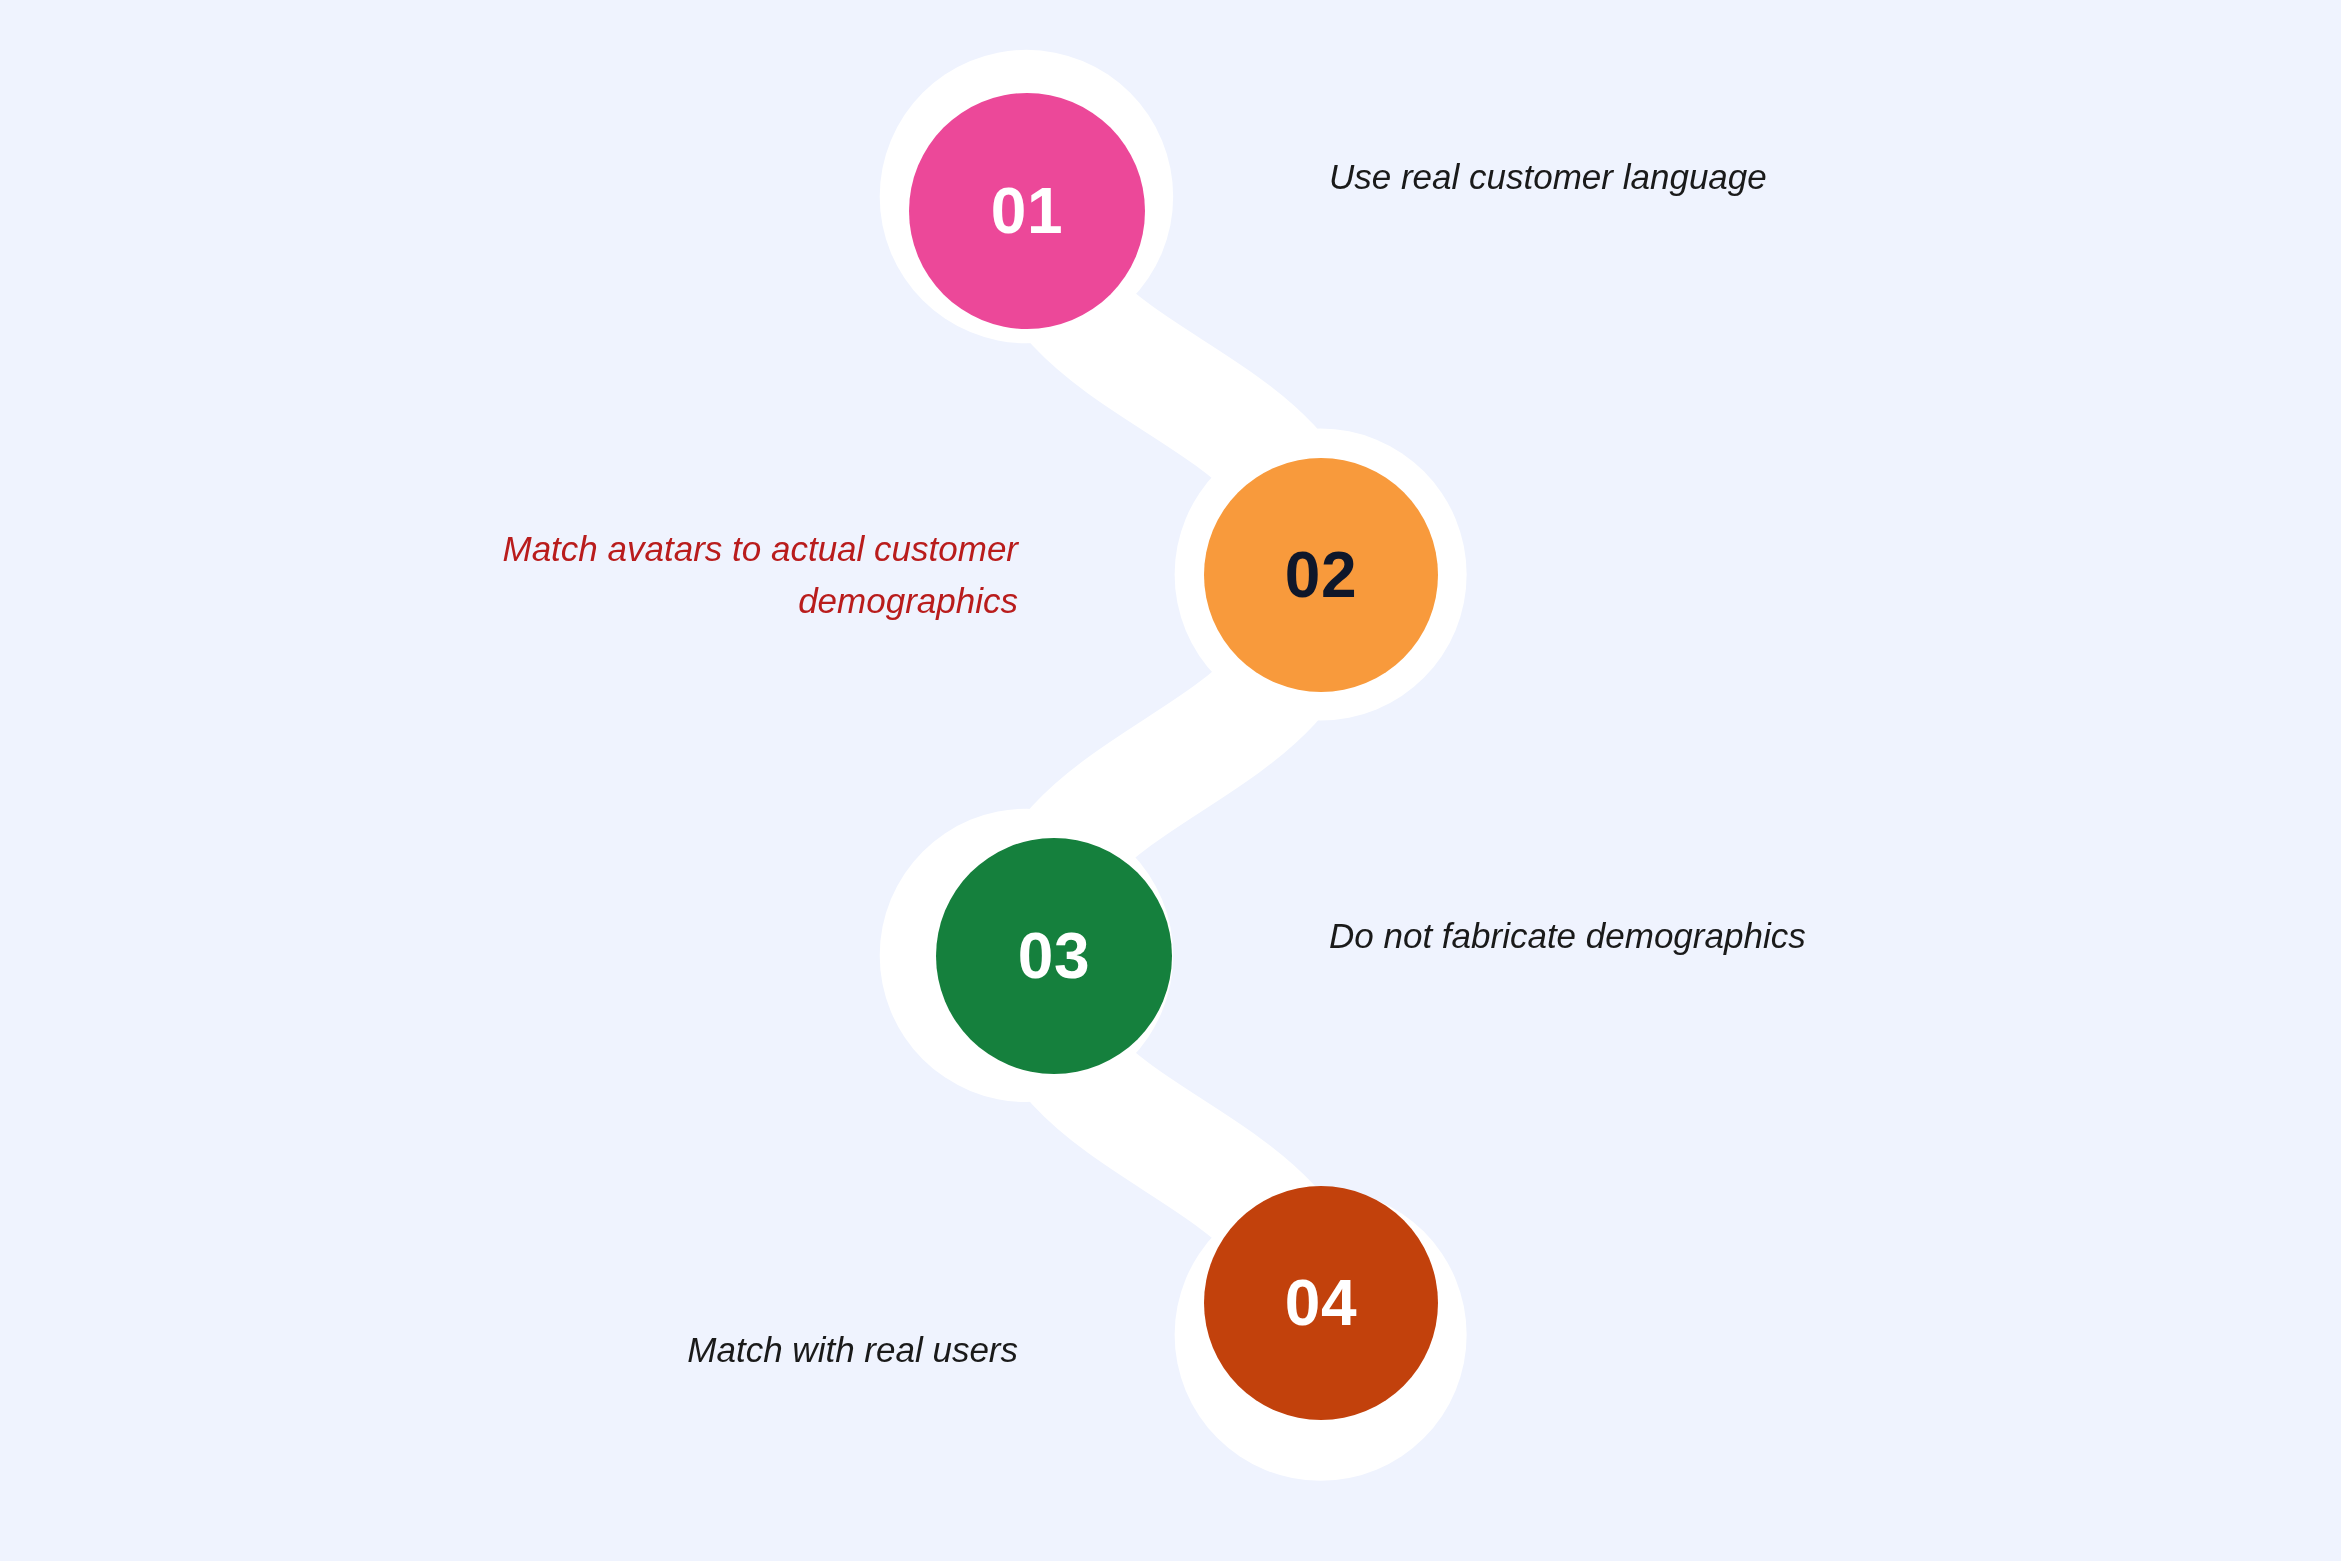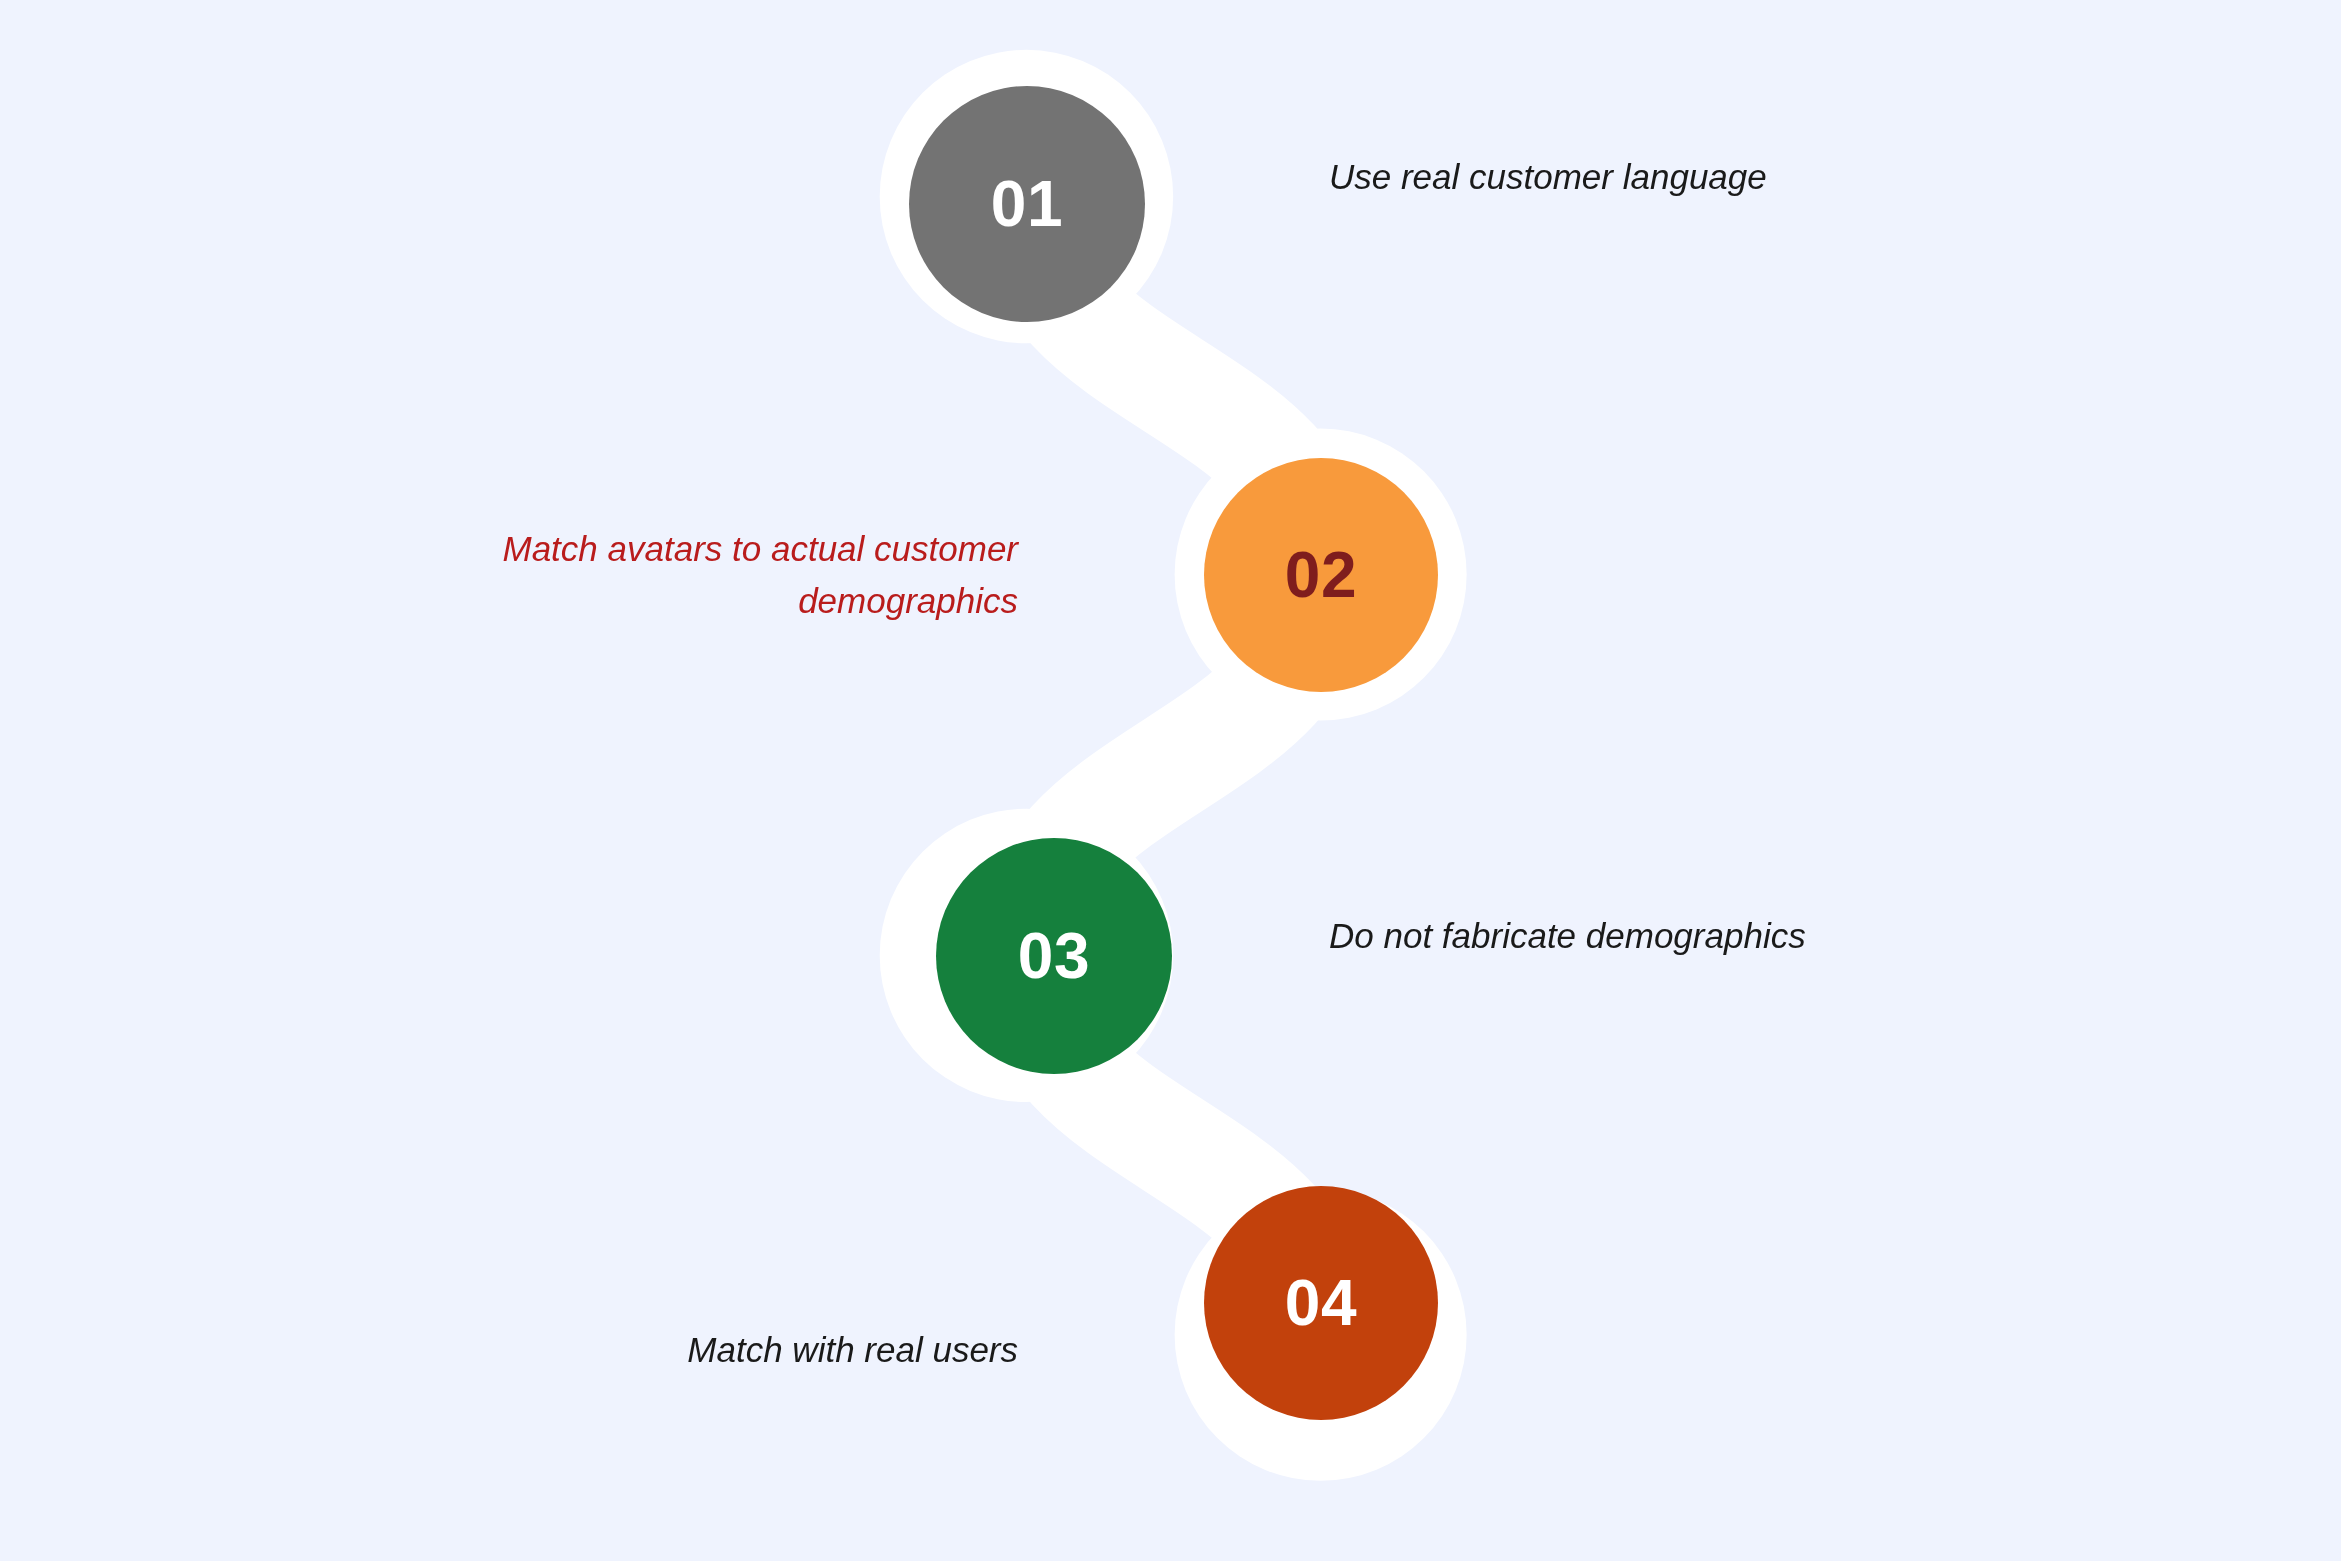--- a/index.html
+++ b/index.html
@@ -32,22 +32,22 @@
         <path d="M 1827 795 C 1827 1058.5, 1420 1058.5, 1420 1322" fill="none" stroke="#ffffff" stroke-width="150" stroke-linecap="round"></path>
         <path d="M 1420 1322 C 1420 1584.5, 1827 1584.5, 1827 1847" fill="none" stroke="#ffffff" stroke-width="150" stroke-linecap="round"></path>
         <circle cx="1420" cy="272" r="203" fill="#ffffff"></circle>
         <circle cx="1827" cy="795" r="202" fill="#ffffff"></circle>
         <circle cx="1420" cy="1322" r="203" fill="#ffffff"></circle>
         <circle cx="1827" cy="1847" r="202" fill="#ffffff"></circle>
       </g>
   </svg>
 
   <div id="nodes">
-      <div class="node" style="left: 909px; top: 86px; width: 236px; height: 236px; background: #737373; color: rgb(255, 255, 255);">01</div>
-      <div class="node" style="left: 1204px; top: 458px; width: 234px; height: 234px; background: rgb(248, 154, 60); color: #7f1d1d;">02</div>
+      <div class="node" style="left: 909px; top: 93px; width: 236px; height: 236px; background: #ec4899; color: rgb(255, 255, 255);">01</div>
+      <div class="node" style="left: 1204px; top: 458px; width: 234px; height: 234px; background: rgb(248, 154, 60); color: #0f172a;">02</div>
       <div class="node" style="left: 936px; top: 838px; width: 236px; height: 236px; background: #15803d; color: rgb(255, 255, 255);">03</div>
       <div class="node" style="left: 1204px; top: 1186px; width: 234px; height: 234px; background: #c2410c; color: rgb(255, 255, 255);">04</div>
     </div>
   <div id="labels">
       <div class="label right" style="color: rgb(26, 26, 26); top: 151px; left: 1329px; right: auto;">Use real customer language</div>
       <div class="label left" style="color: #b91c1c; top: 523px; right: 1324px; left: auto;">Match avatars to actual customer
 demographics</div>
       <div class="label right" style="color: rgb(26, 26, 26); top: 910px; left: 1329px; right: auto;">Do not fabricate demographics</div>
       <div class="label left" style="color: rgb(26, 26, 26); top: 1324px; right: 1324px; left: auto;">Match with real users</div>
     </div>

